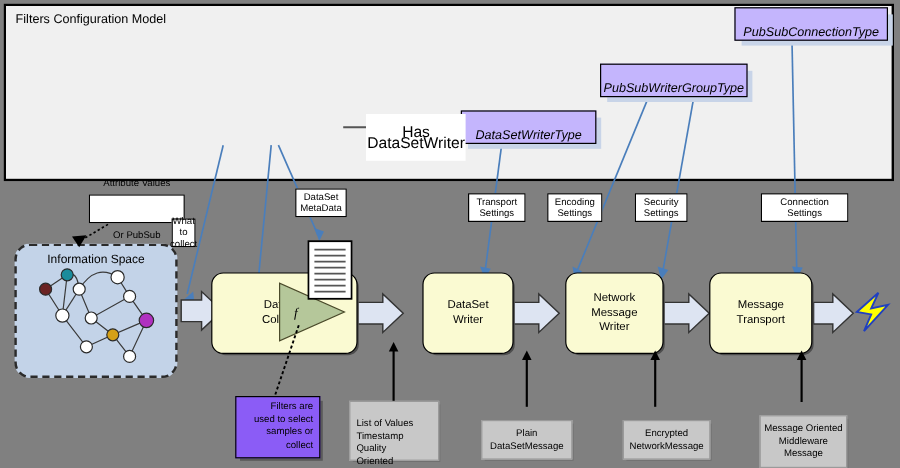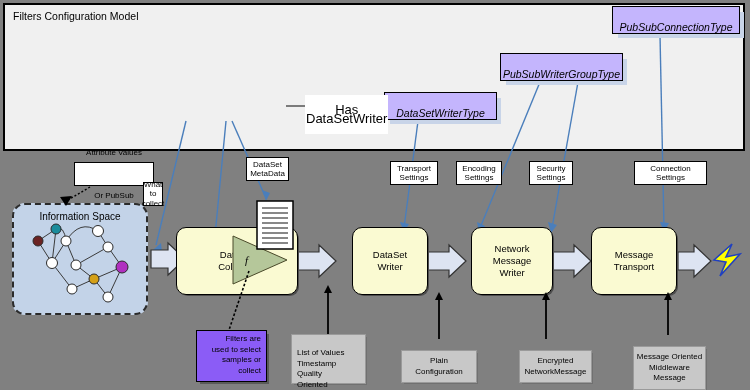--- a/index.html
+++ b/index.html
@@ -358,21 +358,21 @@
 
   <div class="result-box" style="left:291px; top:334px; width:75px; height:50px;">
     <div>List of Values</div>
     <div>Timestamp</div>
     <div>Quality</div>
     <div>Oriented</div>
   </div>
 
   <div class="result-box centered" style="left:401px; top:339px; width:76px; height:33px;">
     <div>Plain</div>
-    <div>Configuration</div>
+    <div>DataSetMessage</div>
   </div>
 
   <div class="result-box centered" style="left:519px; top:339px; width:73px; height:33px;">
     <div>Encrypted</div>
     <div>NetworkMessage</div>
   </div>
 
   <div class="result-box centered" style="left:633px; top:335px; width:73px; height:44px;">
     <div>Message Oriented</div>
     <div>Middleware</div>

